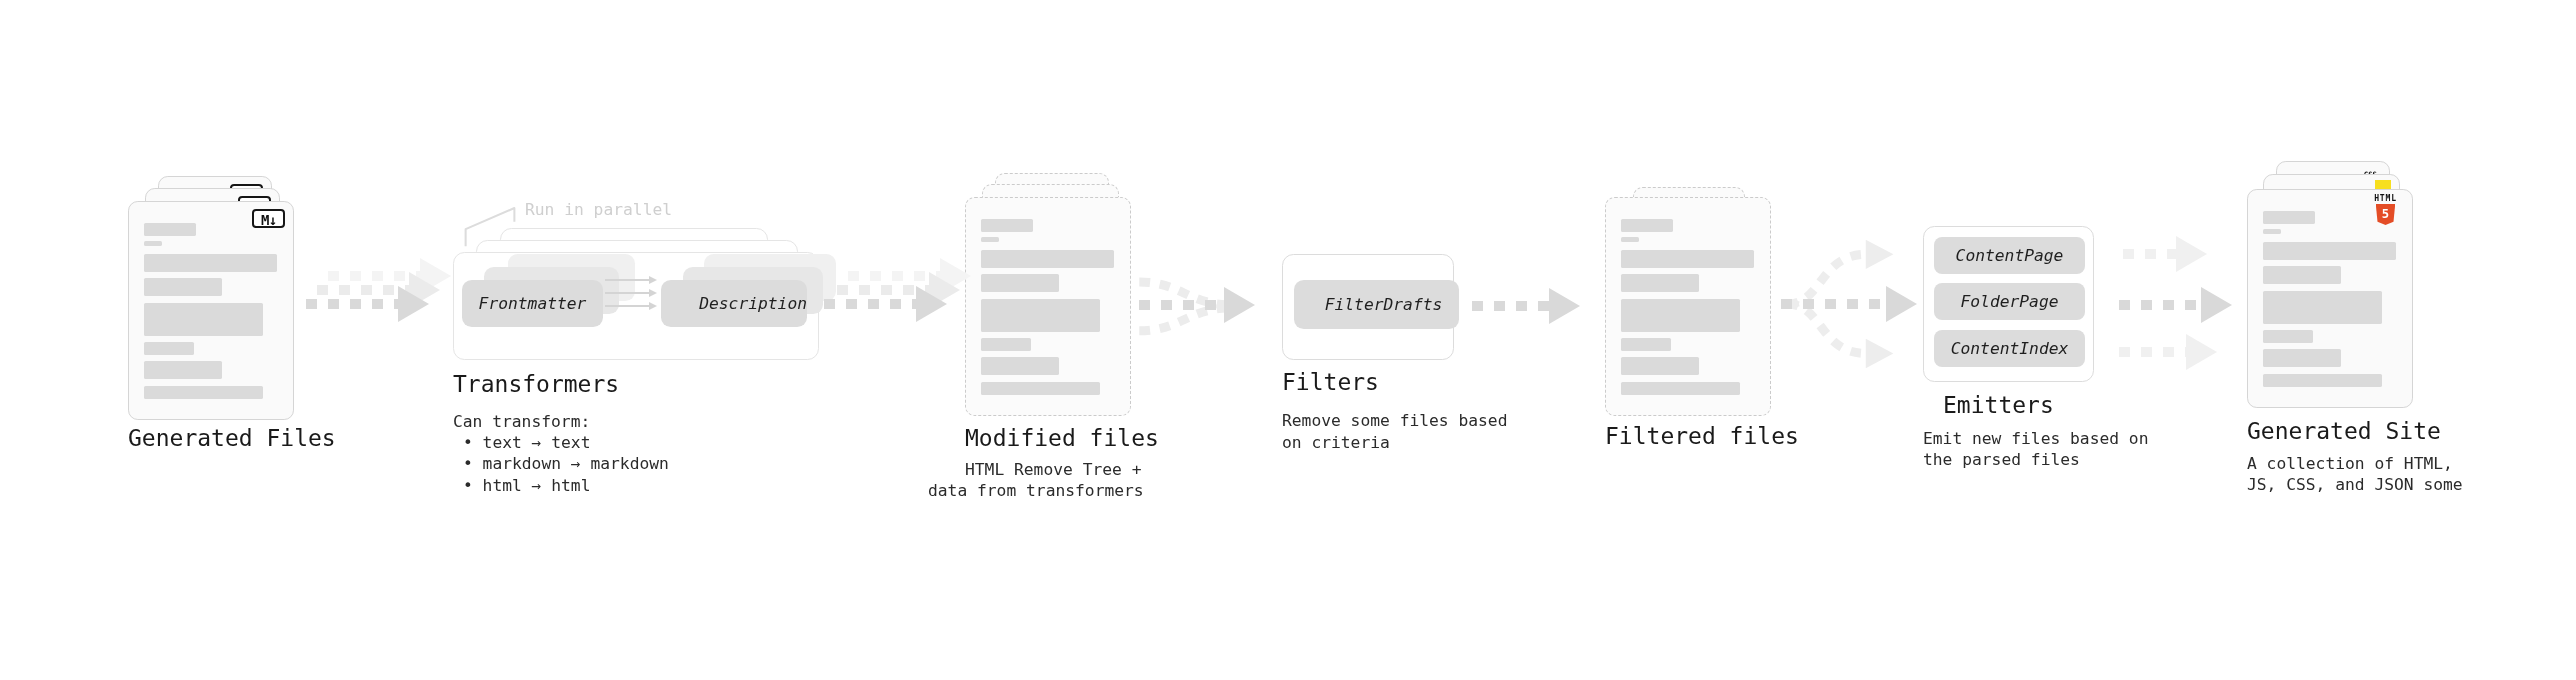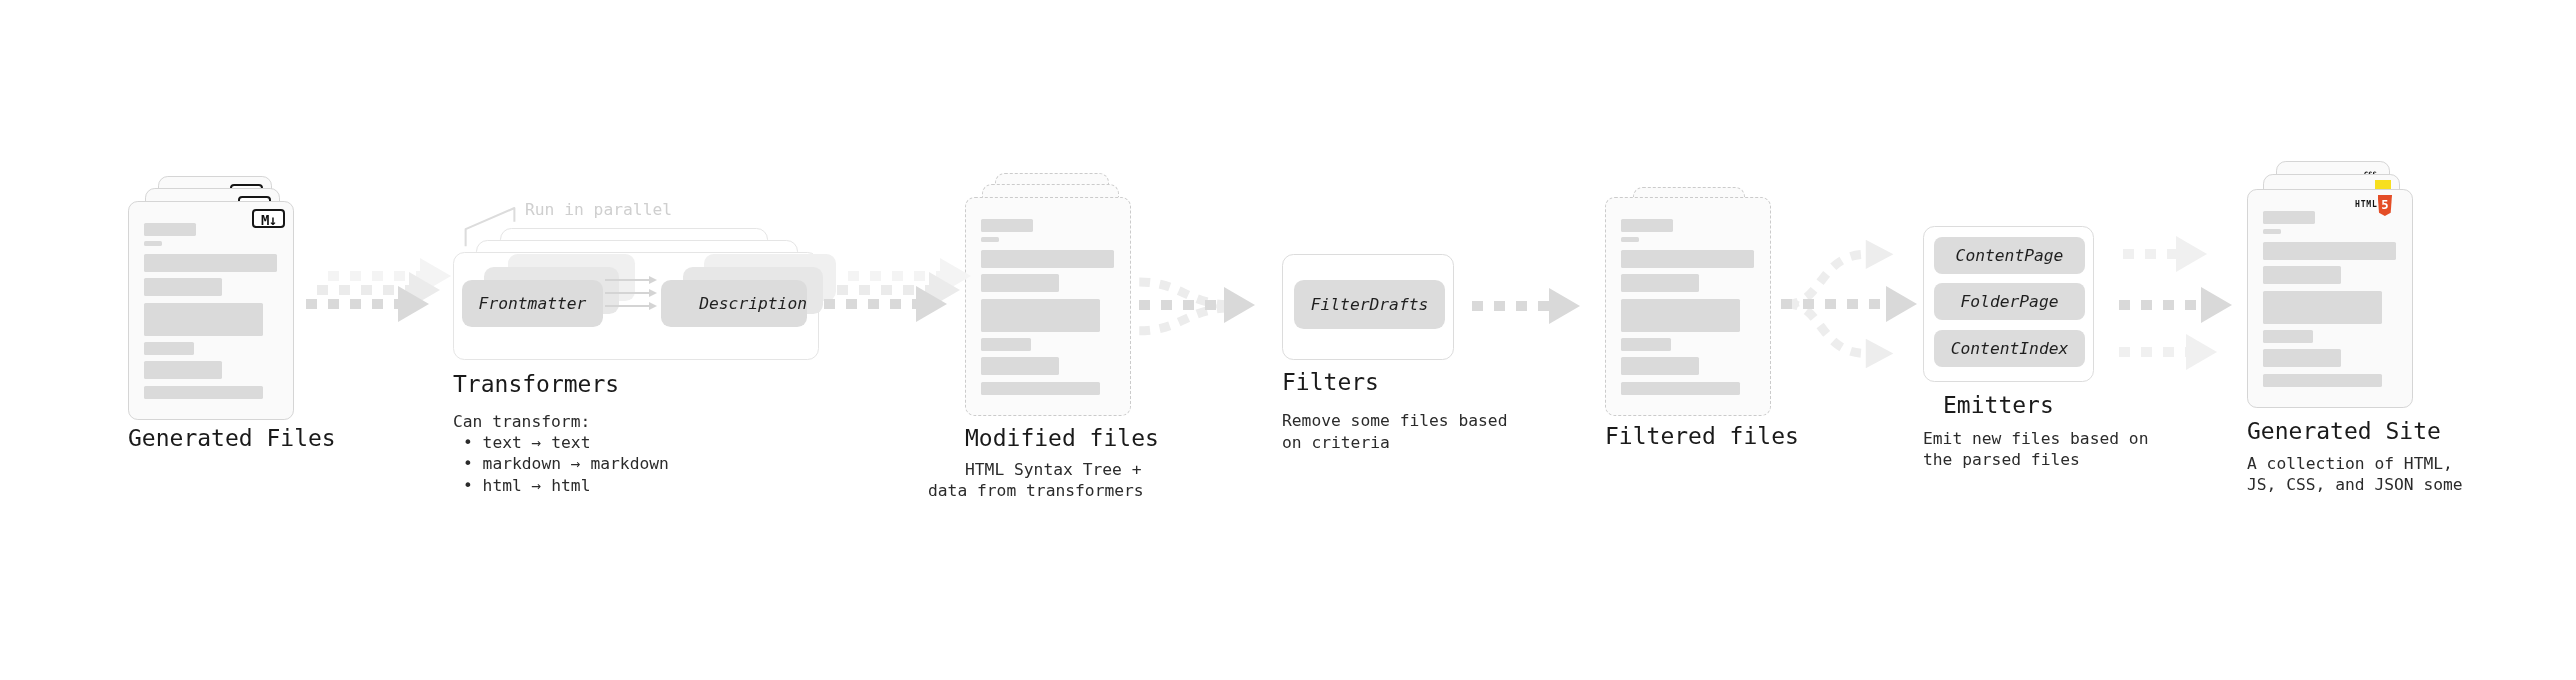--- a/index.html
+++ b/index.html
@@ -18,21 +18,21 @@
   .s7{top:159px;width:78px;height:18px}.s8{top:184px;width:119px;height:13px}
 
   .md-badge{position:absolute;top:6.5px;right:8.1px;width:32.5px;height:19.5px;background:#fff;
             border:2.4px solid #161616;border-radius:4.1px;color:#111;font-weight:bold;
             font-size:14px;line-height:18.7px;text-align:center;letter-spacing:-0.8px;box-sizing:border-box;}
 
   .css-badge{position:absolute;top:3.3px;right:8.1px;width:21px;text-align:center;}
   .css-text{font-size:7.3px;font-weight:bold;color:#111;line-height:7.3px;letter-spacing:0;}
   .css-bar{height:2.4px;background:#264de4;margin-top:0.8px;border-radius:0.8px;}
   .js-badge{position:absolute;top:4.9px;right:8.1px;width:16.3px;height:9px;background:#f7df1e;}
-  .html5-badge{position:absolute;top:4.1px;right:20px;width:37px;display:flex;flex-direction:row;align-items:center;}
+  .html5-badge{position:absolute;top:4.1px;right:8px;width:37px;display:flex;flex-direction:column;align-items:center;}
   .html5-text{font-size:8.1px;font-weight:bold;color:#111;letter-spacing:0.8px;line-height:9px;}
   .html5-shield{width:19.5px;height:21px;background:#e44d26;margin-top:0.8px;
                 clip-path:polygon(0 0,100% 0,91% 85%,50% 100%,9% 85%);
                 display:flex;align-items:center;justify-content:center;
                 color:#fff;font-size:12.2px;font-weight:bold;}
 
   
   .container-box{position:absolute;background:#ffffff;border:1.6px solid #e5e5e5;border-radius:11.4px;box-sizing:border-box;}
   .container-box.solid{border-color:#dcdcdc;}
   .gray-box{position:absolute;background:#dcdcdc;border-radius:9.8px;display:flex;align-items:center;
@@ -122,21 +122,21 @@
       <i class="bar s4"></i>
       <i class="bar s5"></i>
       <i class="bar s6"></i>
       <i class="bar s7"></i>
       <i class="bar s8"></i>
     </div>
   </div>
 
   <div class="group">
     <div class="container-box solid" style="left:1282px;top:254px;width:172px;height:106px;"></div>
-    <div class="gray-box" style="left:1294px;top:280px;width:151px;height:49px;">
+    <div class="gray-box" style="left:1294px;top:280px;width:151px;height:49px;padding-left:14px;">
         <span>FilterDrafts</span>
       </div>
   </div>
 
   <div class="group">
     <div class="doc dashed" style="left:1633px;top:187px;width:112px;"></div>
     <div class="doc dashed" style="left:1605px;top:197px;">
       <i class="bar s1"></i>
       <i class="bar s2"></i>
       <i class="bar s3"></i>
@@ -261,21 +261,21 @@
 
     <div class="title" style="left:128px;top:425px;">Generated Files</div>
 
     <div class="title" style="left:453px;top:371px;">Transformers</div>
     <div class="desc" style="left:453px;top:411px;">Can transform:</div>
     <div class="desc" style="left:463px;top:432px;">• text → text</div>
     <div class="desc" style="left:463px;top:453px;">• markdown → markdown</div>
     <div class="desc" style="left:463px;top:475px;">• html → html</div>
 
     <div class="title" style="left:965px;top:425px;">Modified files</div>
-    <div class="desc" style="left:965px;top:459px;">HTML Syntax Tree +</div>
+    <div class="desc" style="left:965px;top:459px;">HTML Remove Tree +</div>
     <div class="desc" style="left:928px;top:480px;">data from transformers</div>
 
     <div class="title" style="left:1282px;top:369px;">Filters</div>
     <div class="desc" style="left:1282px;top:410px;">Remove some files based</div>
     <div class="desc" style="left:1282px;top:432px;">on criteria</div>
 
     <div class="title" style="left:1605px;top:423px;">Filtered files</div>
 
     <div class="title" style="left:1923px;top:392px;margin-left:20px;">Emitters</div>
     <div class="desc" style="left:1923px;top:428px;">Emit new files based on</div>

